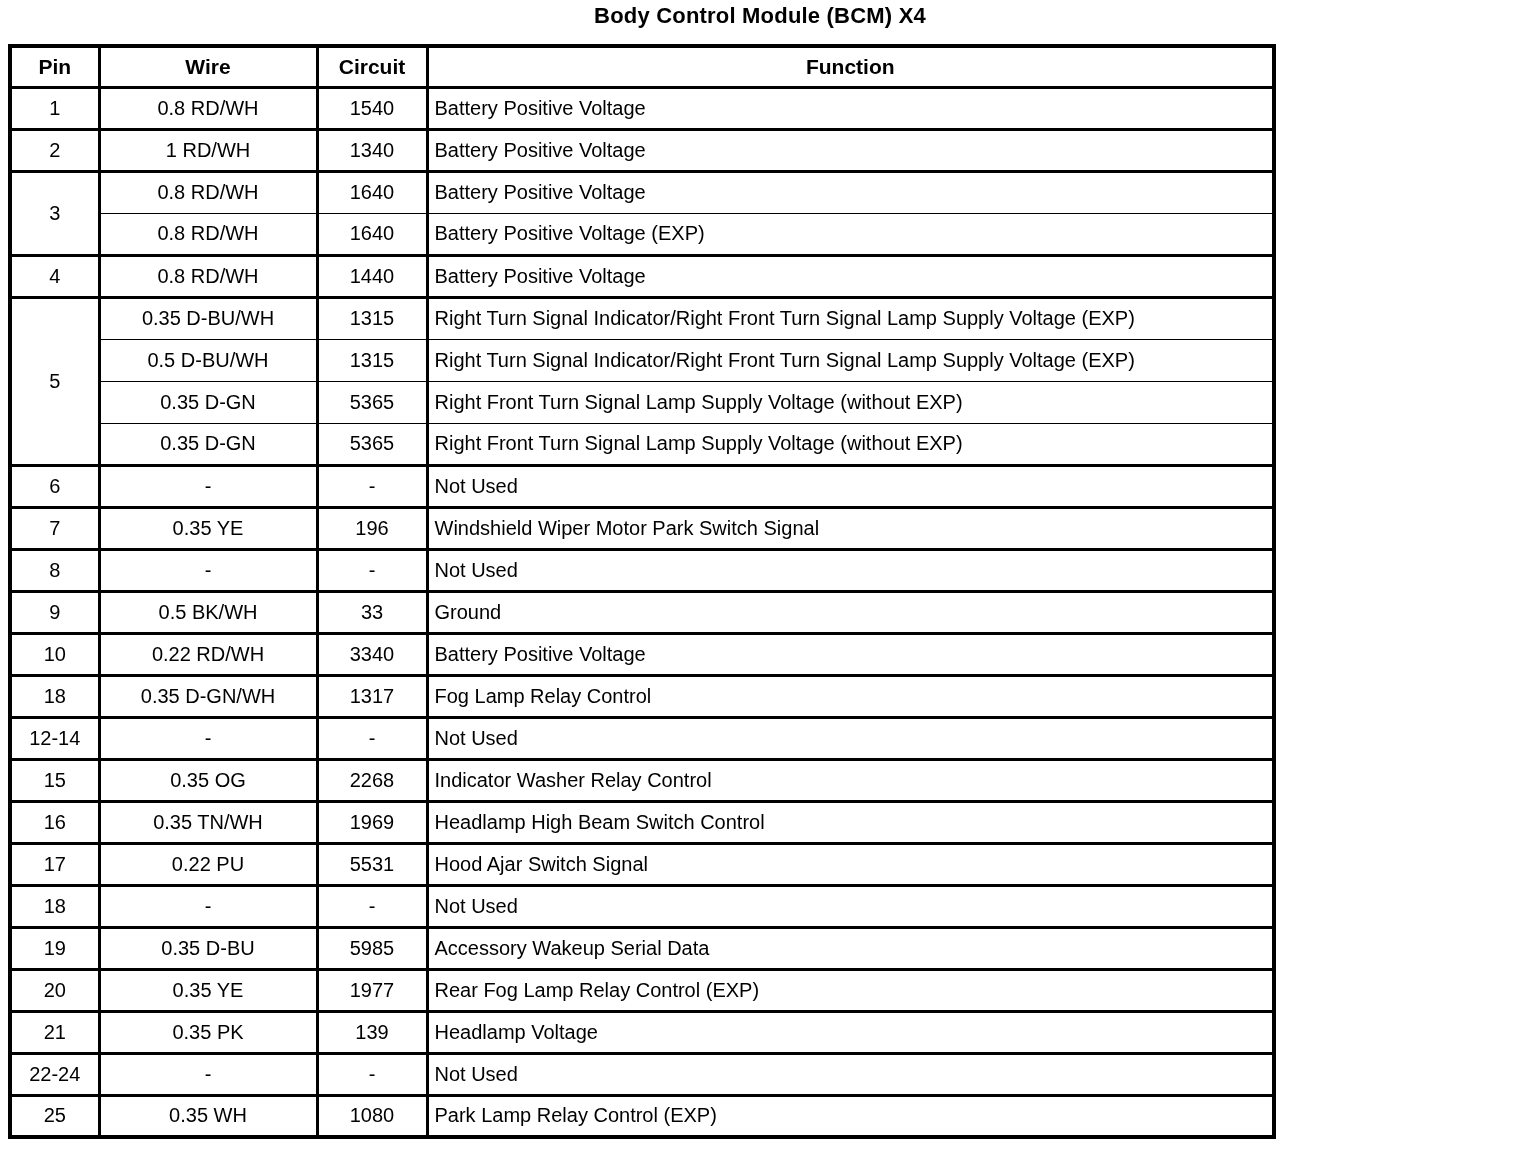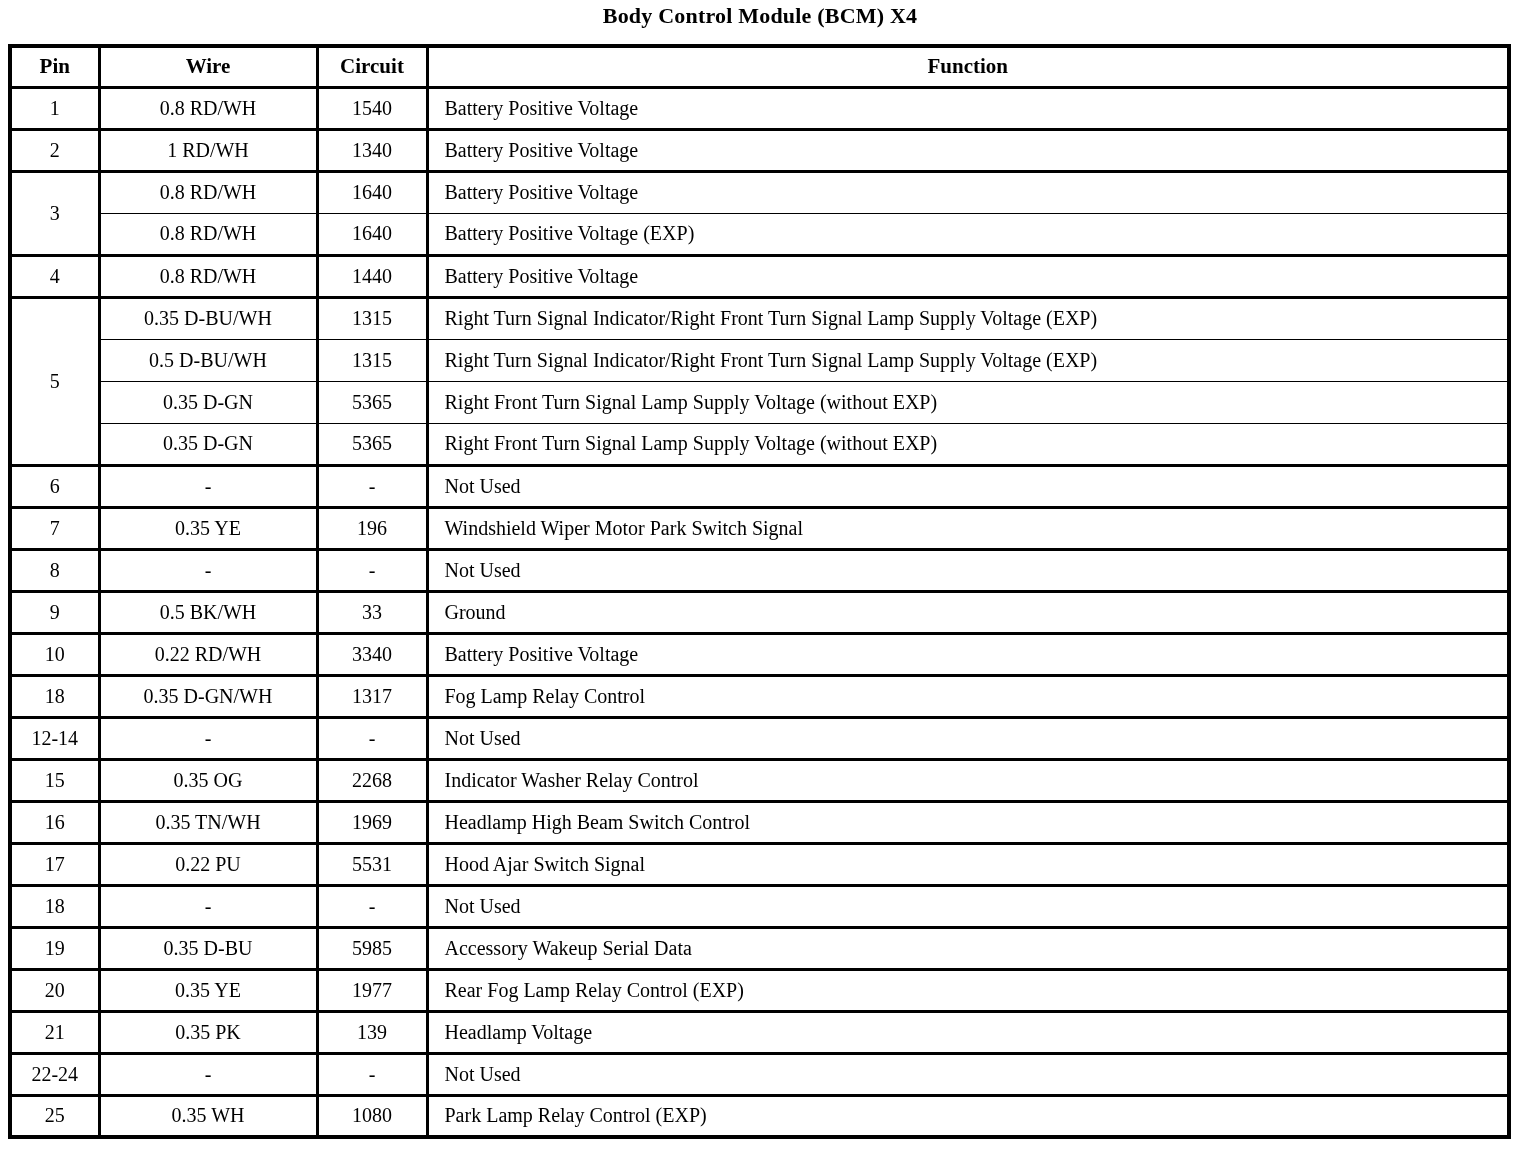--- a/index.html
+++ b/index.html
@@ -6,38 +6,38 @@
     margin: 0;
     padding: 0;
     background: #ffffff;
   }
   .page {
     position: relative;
     width: 1520px;
     height: 1154px;
     background: #ffffff;
     color: #000000;
-    font-family: Liberation Serif, serif;
+    font-family: Liberation Sans, sans-serif;
     overflow: hidden;
   }
   .doc-title {
     position: absolute;
     top: 3px;
     left: 0;
     width: 100%;
     text-align: center;
     font-size: 22px;
     font-weight: bold;
     letter-spacing: 0.2px;
   }
   table.pinout {
     position: absolute;
     left: 8px;
     top: 44px;
-    width: 1503px;
+    width: 1268px;
     border-collapse: collapse;
     table-layout: fixed;
     border: 4px solid #000000;
   }
   col.col-pin     { width: 89px; }
   col.col-wire    { width: 218px; }
   col.col-circuit { width: 110px; }
   col.col-function{ width: auto; }
 
   th, td {
@@ -59,21 +59,21 @@
     height: 42px;
     font-size: 20px;
     font-weight: normal;
     vertical-align: middle;
   }
   td.pin, td.wire, td.circuit {
     text-align: center;
   }
   td.function {
     text-align: left;
-    padding-left: 16px;
+    padding-left: 6px;
   }
   tr.group-start td { border-top: 3px solid #000000; }
   tr.group-inner td { border-top: 1px solid #000000; }
 </style>
 </head>
 <body>
 
 <div class="page">
 
   <div class="doc-title">Body Control Module (BCM) X4</div>

